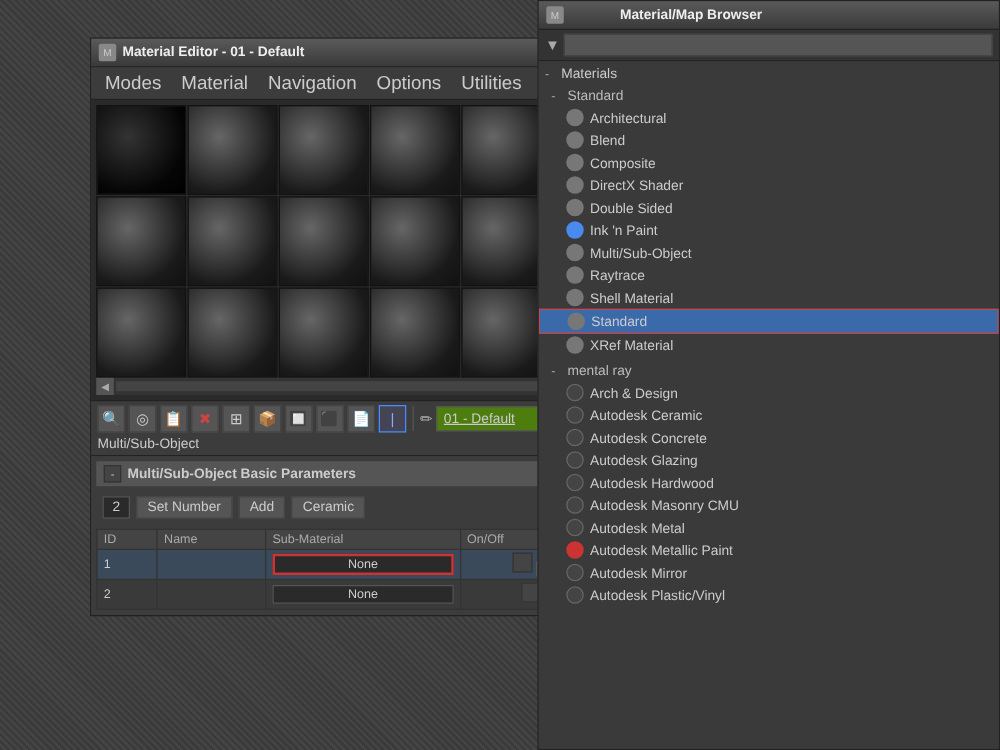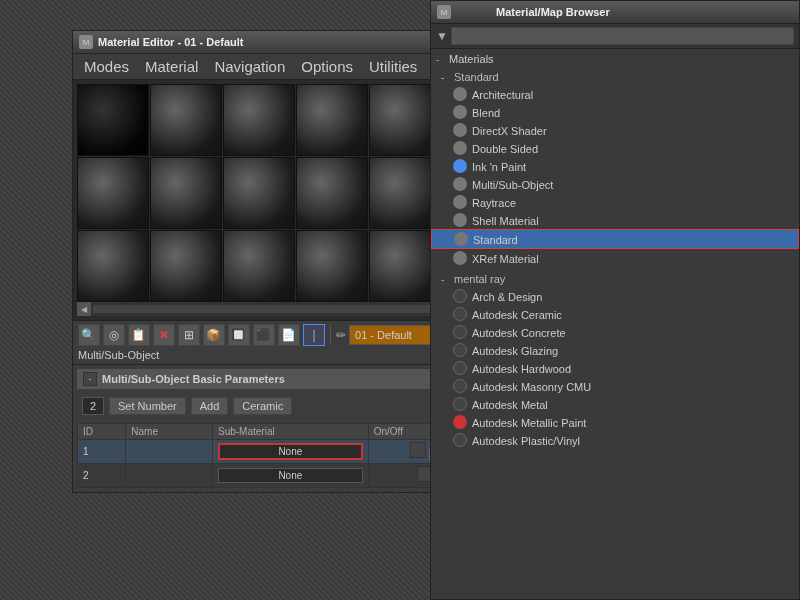--- a/index.html
+++ b/index.html
@@ -201,30 +201,31 @@
       margin: 0 2px;
     }
 
     .pencil-icon {
       font-size: 12px;
       color: #aaa;
     }
 
     .material-dropdown {
       flex: 0 0 140px;
-      background: #a16207;
+      background: #4d7c0f;
       border: 1px solid #555;
       color: #ccc;
       padding: 2px 5px;
       font-size: 11px;
       height: 20px;
       display: flex;
       align-items: center;
       justify-content: space-between;
       cursor: pointer;
+      text-decoration: underline;
     }
 
     .material-type-label {
       color: #ccc;
       font-size: 11px;
     }
 
     
     .params-panel {
       background: #3c3c3c;
@@ -704,20 +705,24 @@
         <div class="tree-item">
           <span class="tree-item-icon gray"></span>
           <span>Architectural</span>
         </div>
         <div class="tree-item">
           <span class="tree-item-icon gray"></span>
           <span>Blend</span>
         </div>
         <div class="tree-item">
           <span class="tree-item-icon gray"></span>
+          <span>Composite</span>
+        </div>
+        <div class="tree-item">
+          <span class="tree-item-icon gray"></span>
           <span>DirectX Shader</span>
         </div>
         <div class="tree-item">
           <span class="tree-item-icon gray"></span>
           <span>Double Sided</span>
         </div>
         <div class="tree-item">
           <span class="tree-item-icon blue"></span>
           <span>Ink 'n Paint</span>
         </div>
@@ -775,18 +780,22 @@
         <div class="tree-item">
           <span class="tree-item-icon dark"></span>
           <span>Autodesk Metal</span>
         </div>
         <div class="tree-item">
           <span class="tree-item-icon red"></span>
           <span>Autodesk Metallic Paint</span>
         </div>
         <div class="tree-item">
           <span class="tree-item-icon dark"></span>
+          <span>Autodesk Mirror</span>
+        </div>
+        <div class="tree-item">
+          <span class="tree-item-icon dark"></span>
           <span>Autodesk Plastic/Vinyl</span>
         </div>
       </div>
     </div>
   </div>
 </div>
 
 </body></html>

